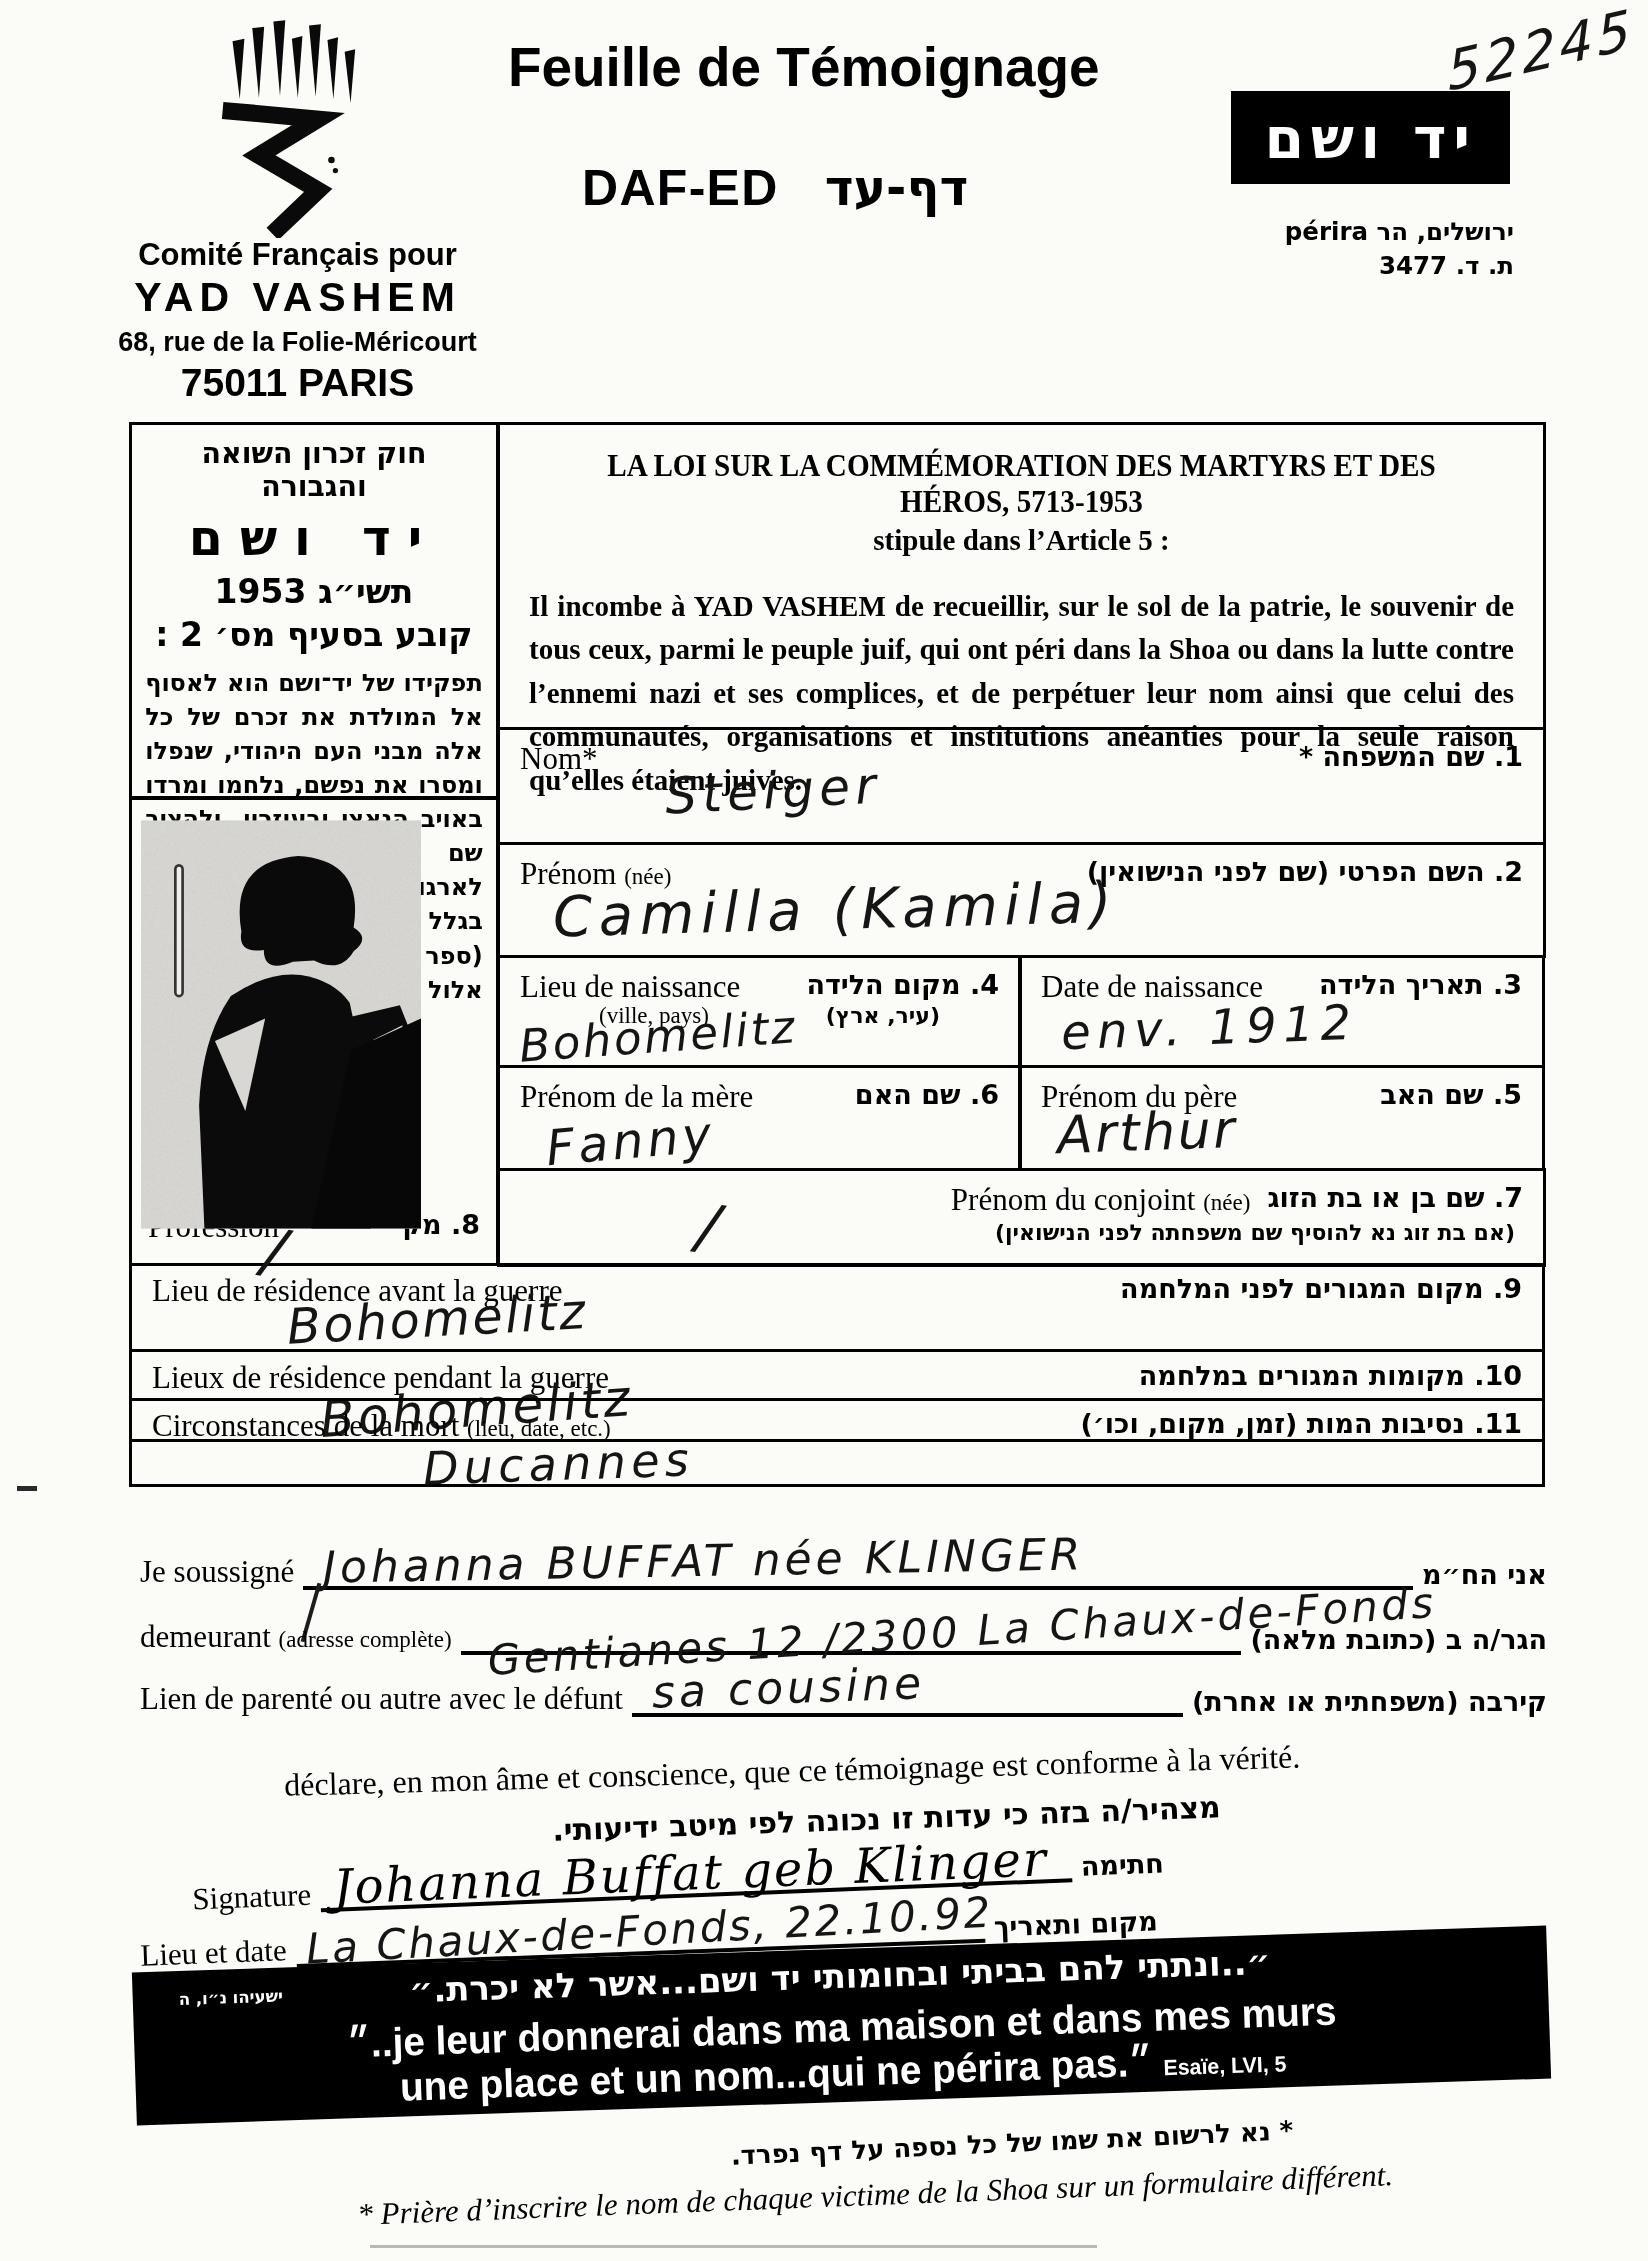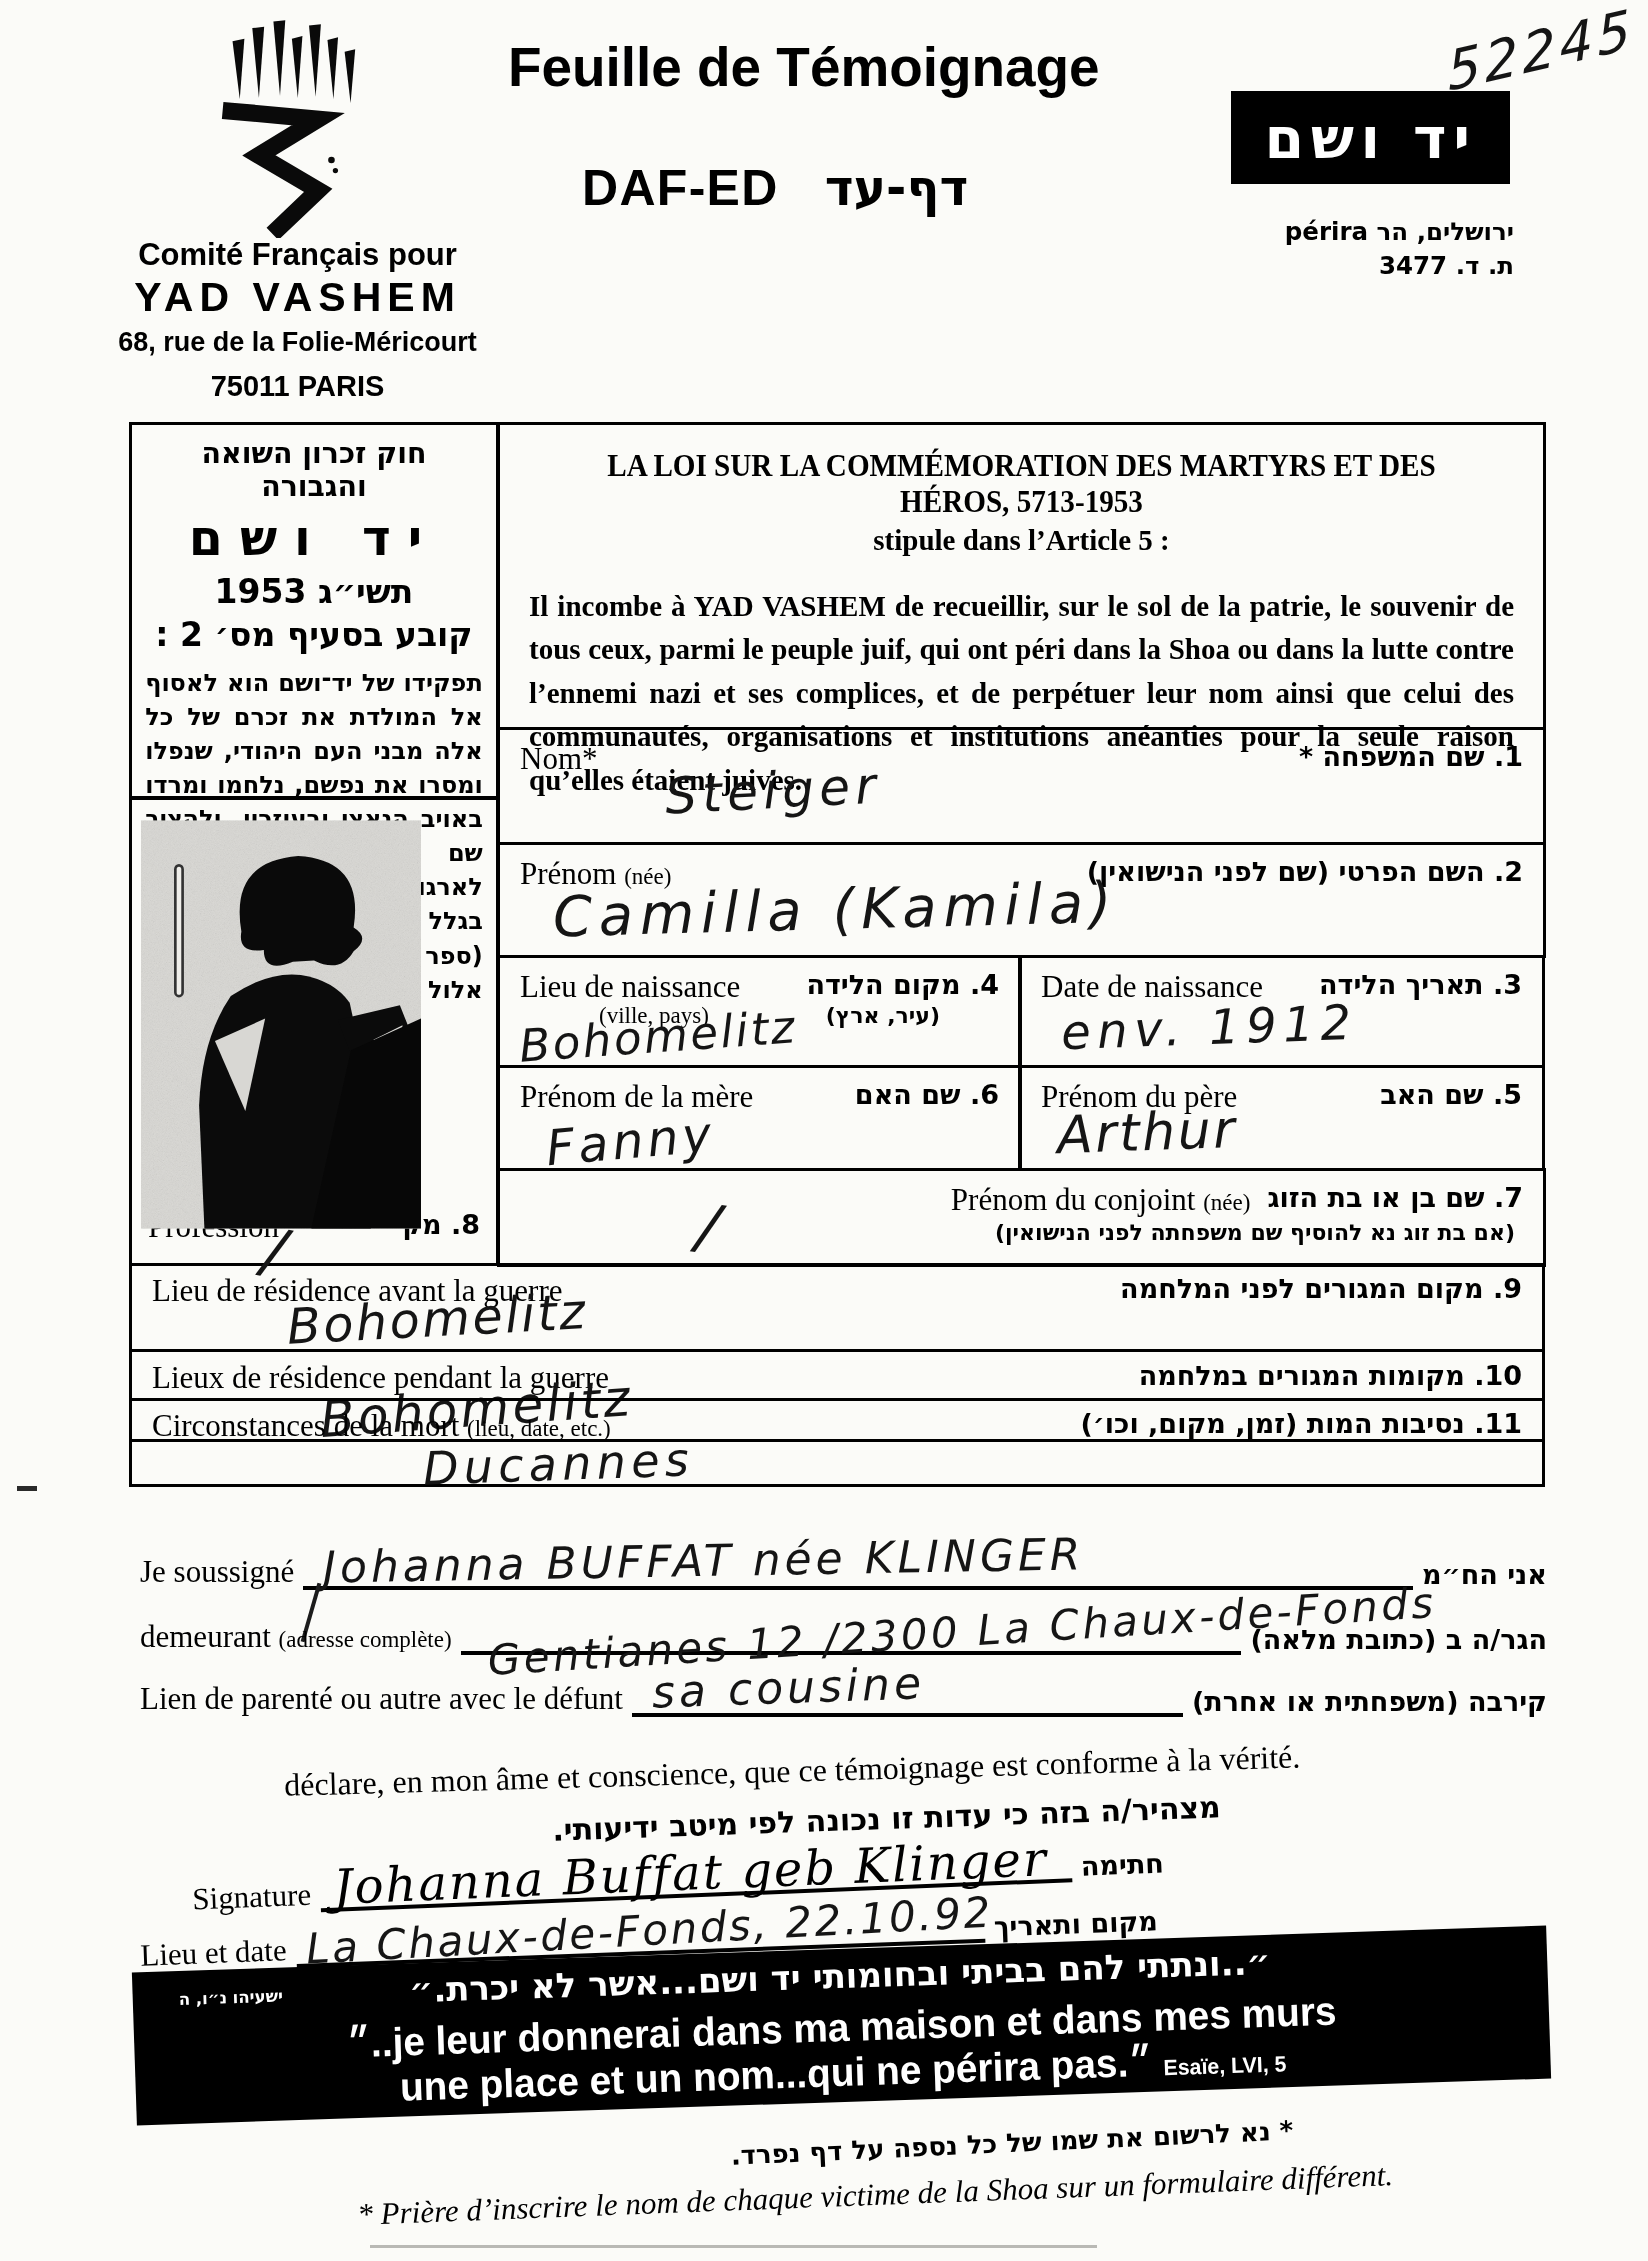--- a/index.html
+++ b/index.html
@@ -8,21 +8,21 @@
   .abs{position:absolute;}
   .he{font-family:"DejaVu Sans",sans-serif;direction:rtl;}
   .hw{font-family:"DejaVu Sans",sans-serif;font-style:italic;color:#151515;white-space:nowrap;}
   .sig{font-family:"DejaVu Serif",serif;font-style:italic;}
 
   
   .committee{left:99px;top:237px;width:397px;text-align:center;}
   .committee .l1{font-family:"Liberation Sans",sans-serif;font-weight:bold;font-size:31px;}
   .committee .l2{font-family:"Liberation Sans",sans-serif;font-weight:bold;font-size:41px;letter-spacing:6px;margin-top:1.3px;}
   .committee .l3{font-family:"Liberation Sans",sans-serif;font-weight:bold;font-size:27px;margin-top:6px;}
-  .committee .l4{font-family:"Liberation Sans",sans-serif;font-weight:bold;font-size:29px;margin-top:12px;}
+  .committee .l4{font-family:"Liberation Sans",sans-serif;font-weight:bold;font-size:39px;margin-top:3px;}
   .main-title{left:508px;top:34px;width:661px;font-family:"Liberation Sans",sans-serif;
               font-weight:bold;font-size:56px;transform:scaleX(.98);transform-origin:left;}
   .dafed{left:582px;top:159px;display:flex;gap:46px;align-items:baseline;}
   .dafed .lat{font-family:"Liberation Sans",sans-serif;font-weight:bold;font-size:50px;letter-spacing:1.3px;}
   .dafed .heb{font-family:"DejaVu Sans",sans-serif;font-weight:bold;font-size:49px;}
   .yv-box{left:1231px;top:91px;width:279px;height:93px;background:#000;display:flex;
           align-items:center;justify-content:center;}
   .yv-box span{color:#fff;font-family:"DejaVu Sans",sans-serif;font-weight:bold;font-size:57px;letter-spacing:6.6px;}
   .yv-cap{left:1150px;top:217px;width:364px;text-align:right;}
   .yv-cap .c1{font-family:"DejaVu Sans",sans-serif;font-weight:bold;font-size:24.5px;direction:rtl;}

